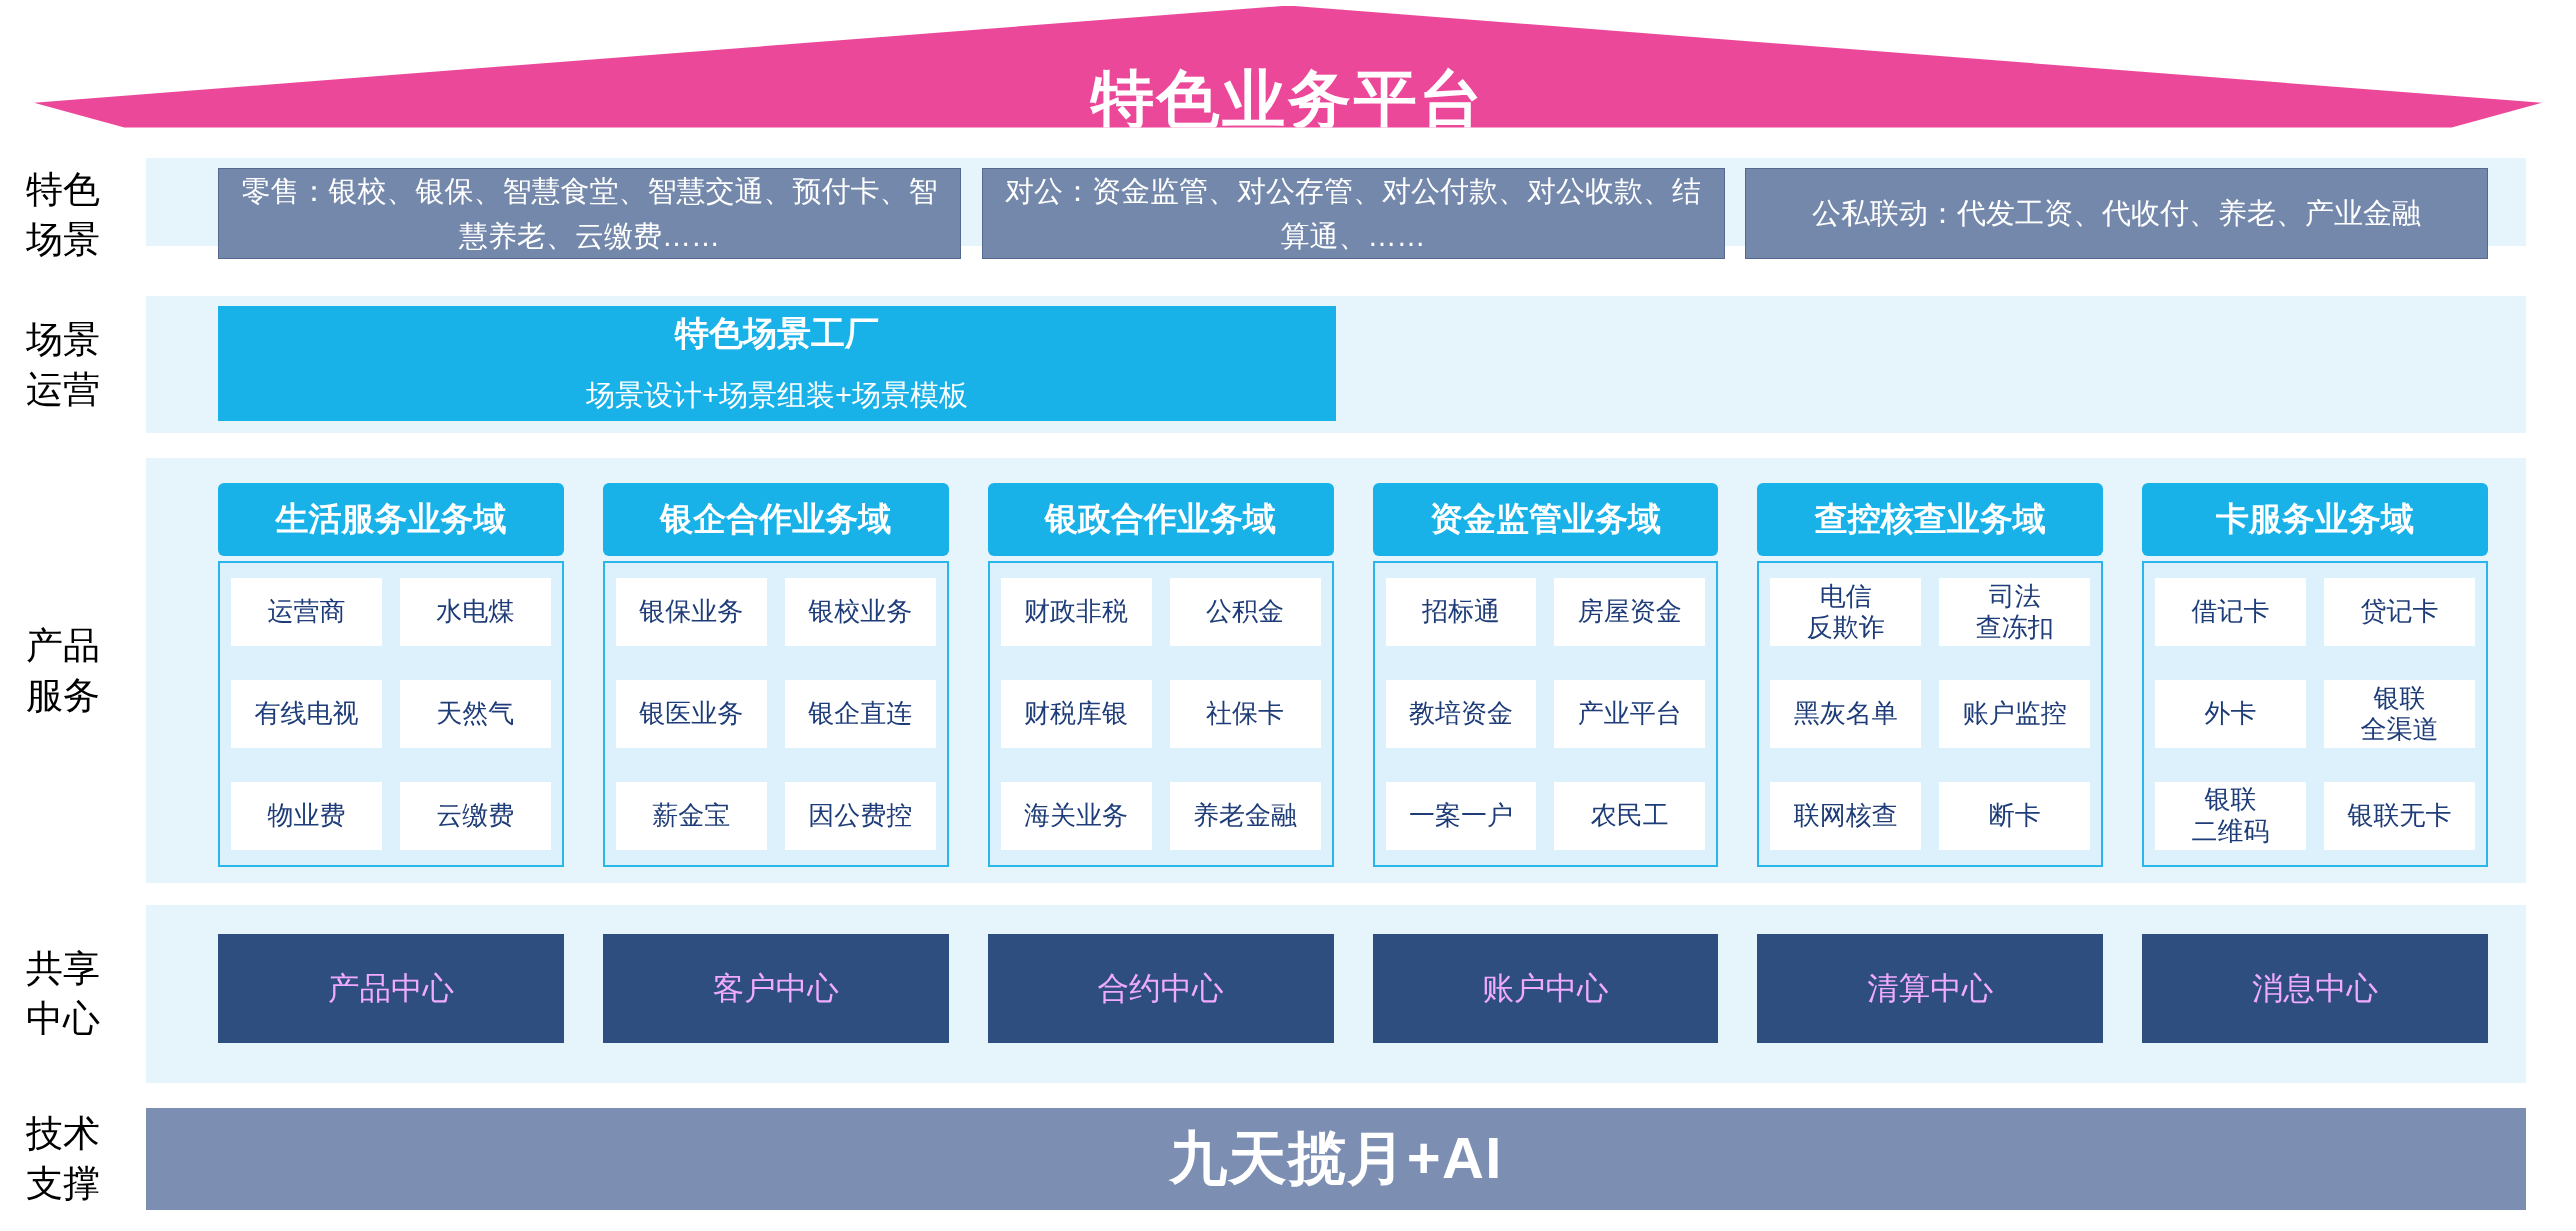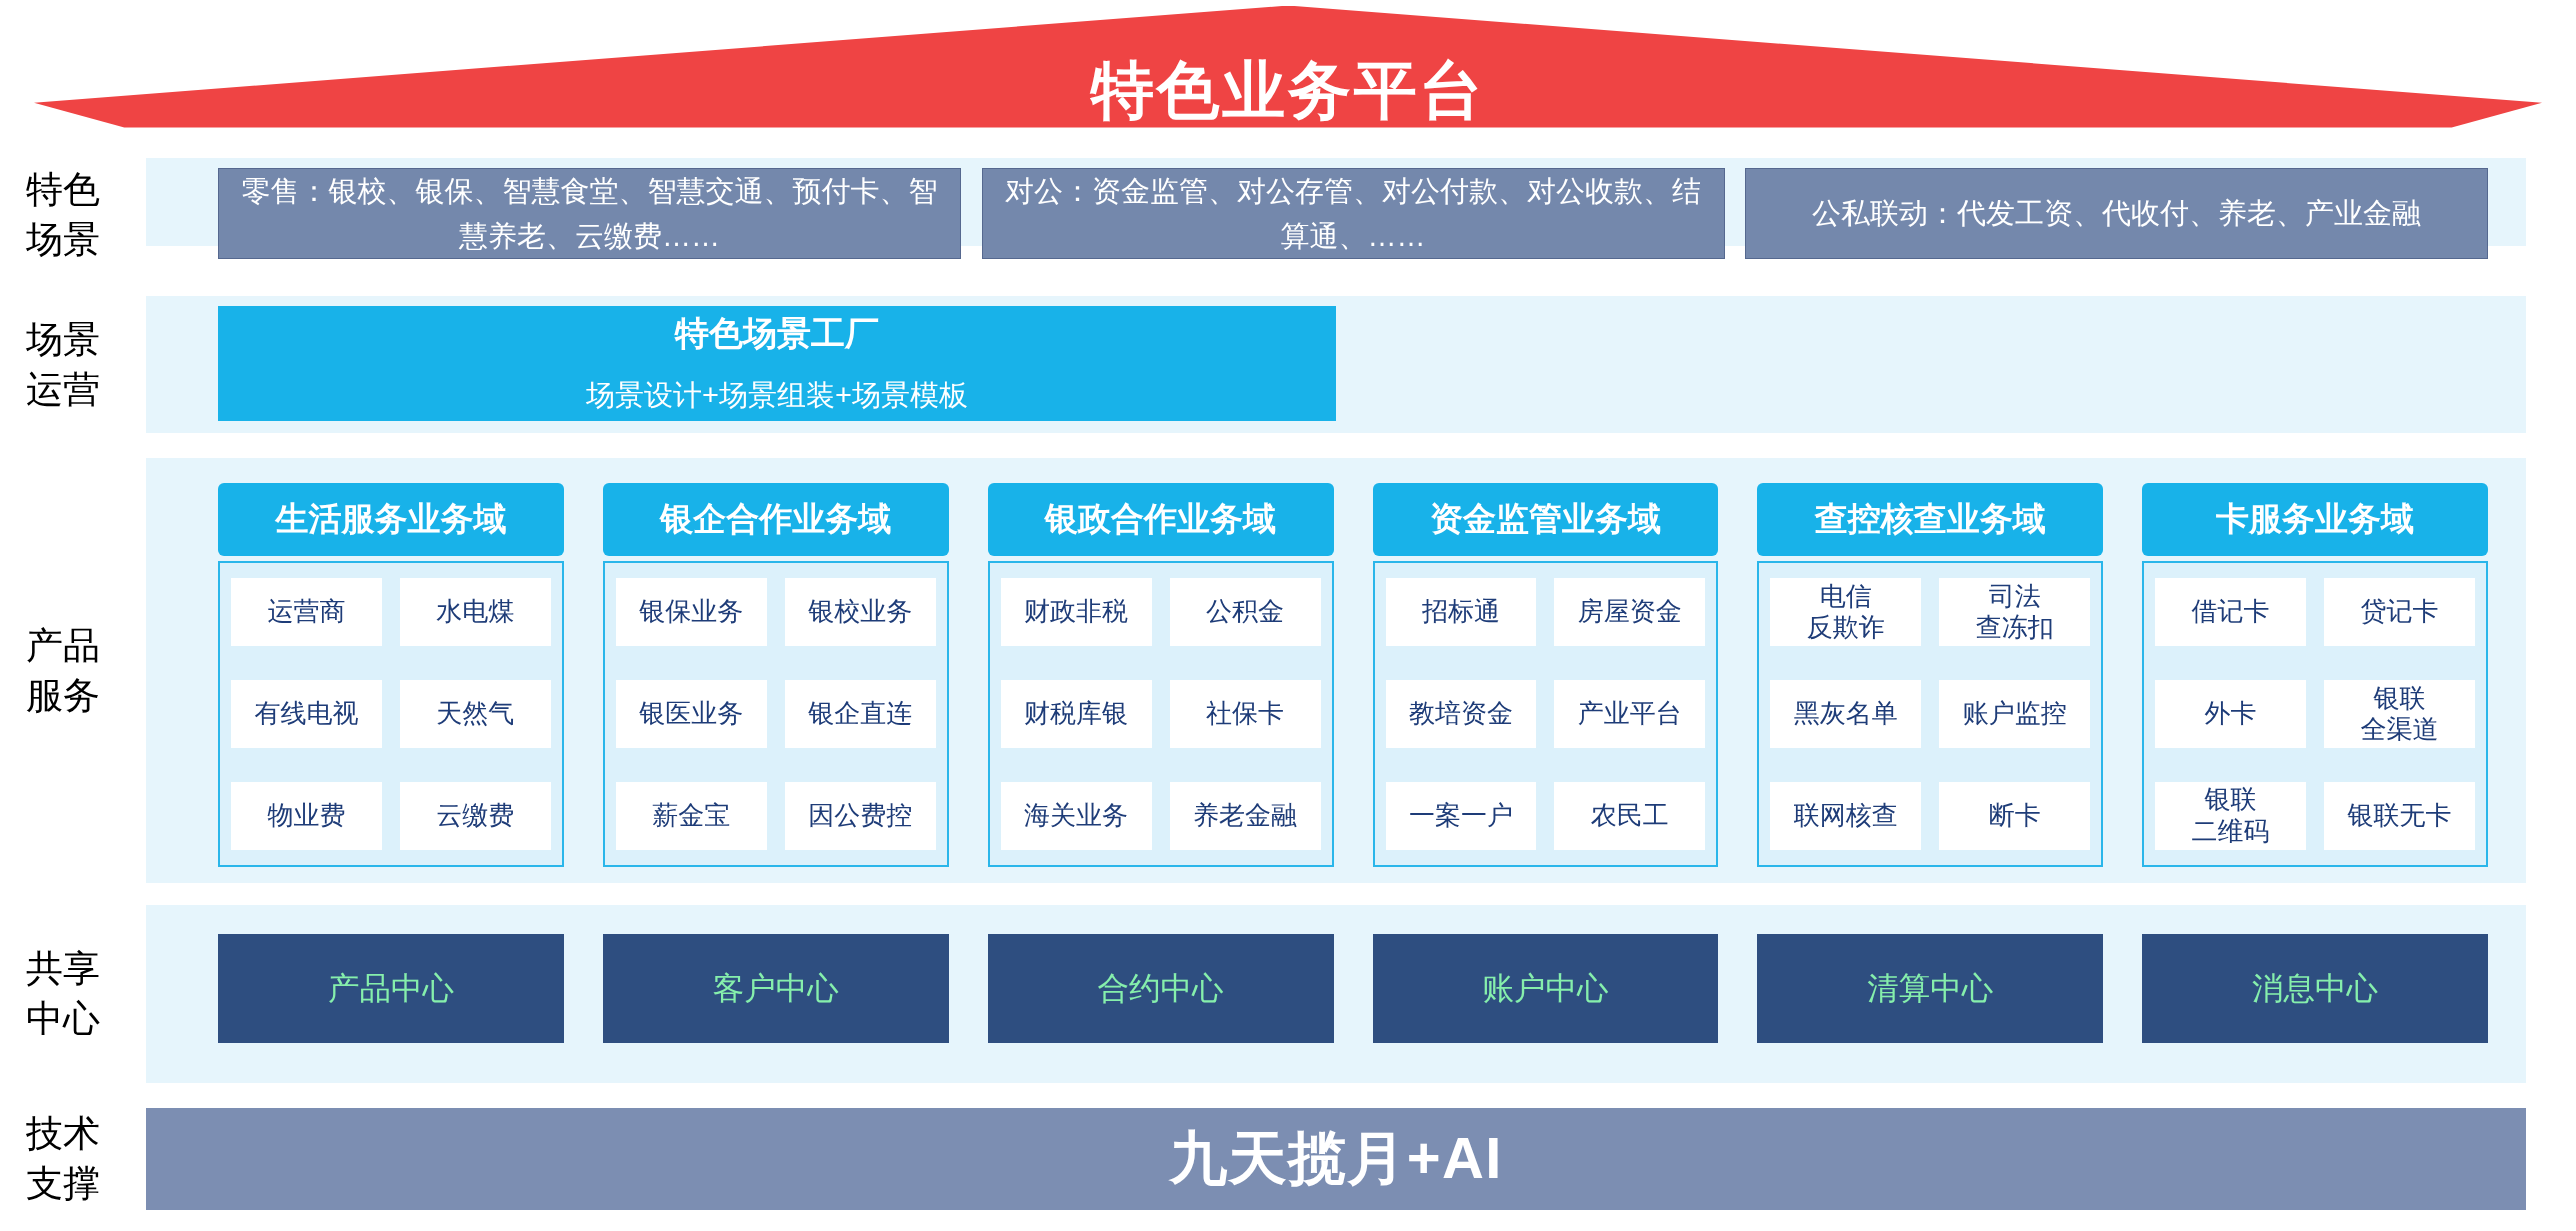--- a/index.html
+++ b/index.html
@@ -5,23 +5,23 @@
   html, body { margin: 0; padding: 0; background: #ffffff; }
   body {
     width: 2576px; height: 1232px; overflow: hidden; position: relative;
     font-family: "Liberation Sans", "DejaVu Sans", sans-serif;
   }
   .canvas { position: absolute; inset: 0; }
 
   
   .roof {
     position: absolute; left: 34px; top: 5.5px; width: 2508px; height: 137px;
-    background: #ef4444;
+    background: #ec4899;
     clip-path: polygon(50% 0%, 100% 71%, 96.4% 89%, 3.6% 89%, 0% 71%);
-    display: flex; align-items: flex-start; justify-content: center;
+    display: flex; align-items: flex-end; justify-content: center;
     padding-top: 42px; box-sizing: border-box;
   }
   .roof-title {
     color: #ffffff; font-size: 63px; font-weight: bold; letter-spacing: 2.7px;
   }
 
   
   .gutter-label {
     position: absolute; left: 0; width: 126px;
     display: flex; align-items: center; justify-content: center;
@@ -74,21 +74,21 @@
   .product-cell {
     background: #ffffff; color: #1E3C78; font-size: 26px; line-height: 1.2;
     display: flex; align-items: center; justify-content: center;
     text-align: center; white-space: pre-line;
   }
 
   
   .band-shared { top: 905px; height: 178px; padding: 29px 38px 40px 72px;
     display: grid; grid-template-columns: repeat(6, 1fr); column-gap: 39px; }
   .center-box {
-    background: #2E4E80; color: #86efac; font-size: 31.5px;
+    background: #2E4E80; color: #f0abfc; font-size: 31.5px;
     display: flex; align-items: center; justify-content: center;
   }
 
   
   .band-tech { top: 1108px; height: 102px; background: #7C8EB2;
     display: flex; align-items: center; justify-content: center; }
   .tech-title { color: #ffffff; font-size: 58px; font-weight: bold; letter-spacing: 1.4px; }
 </style>
 </head>
 <body>

